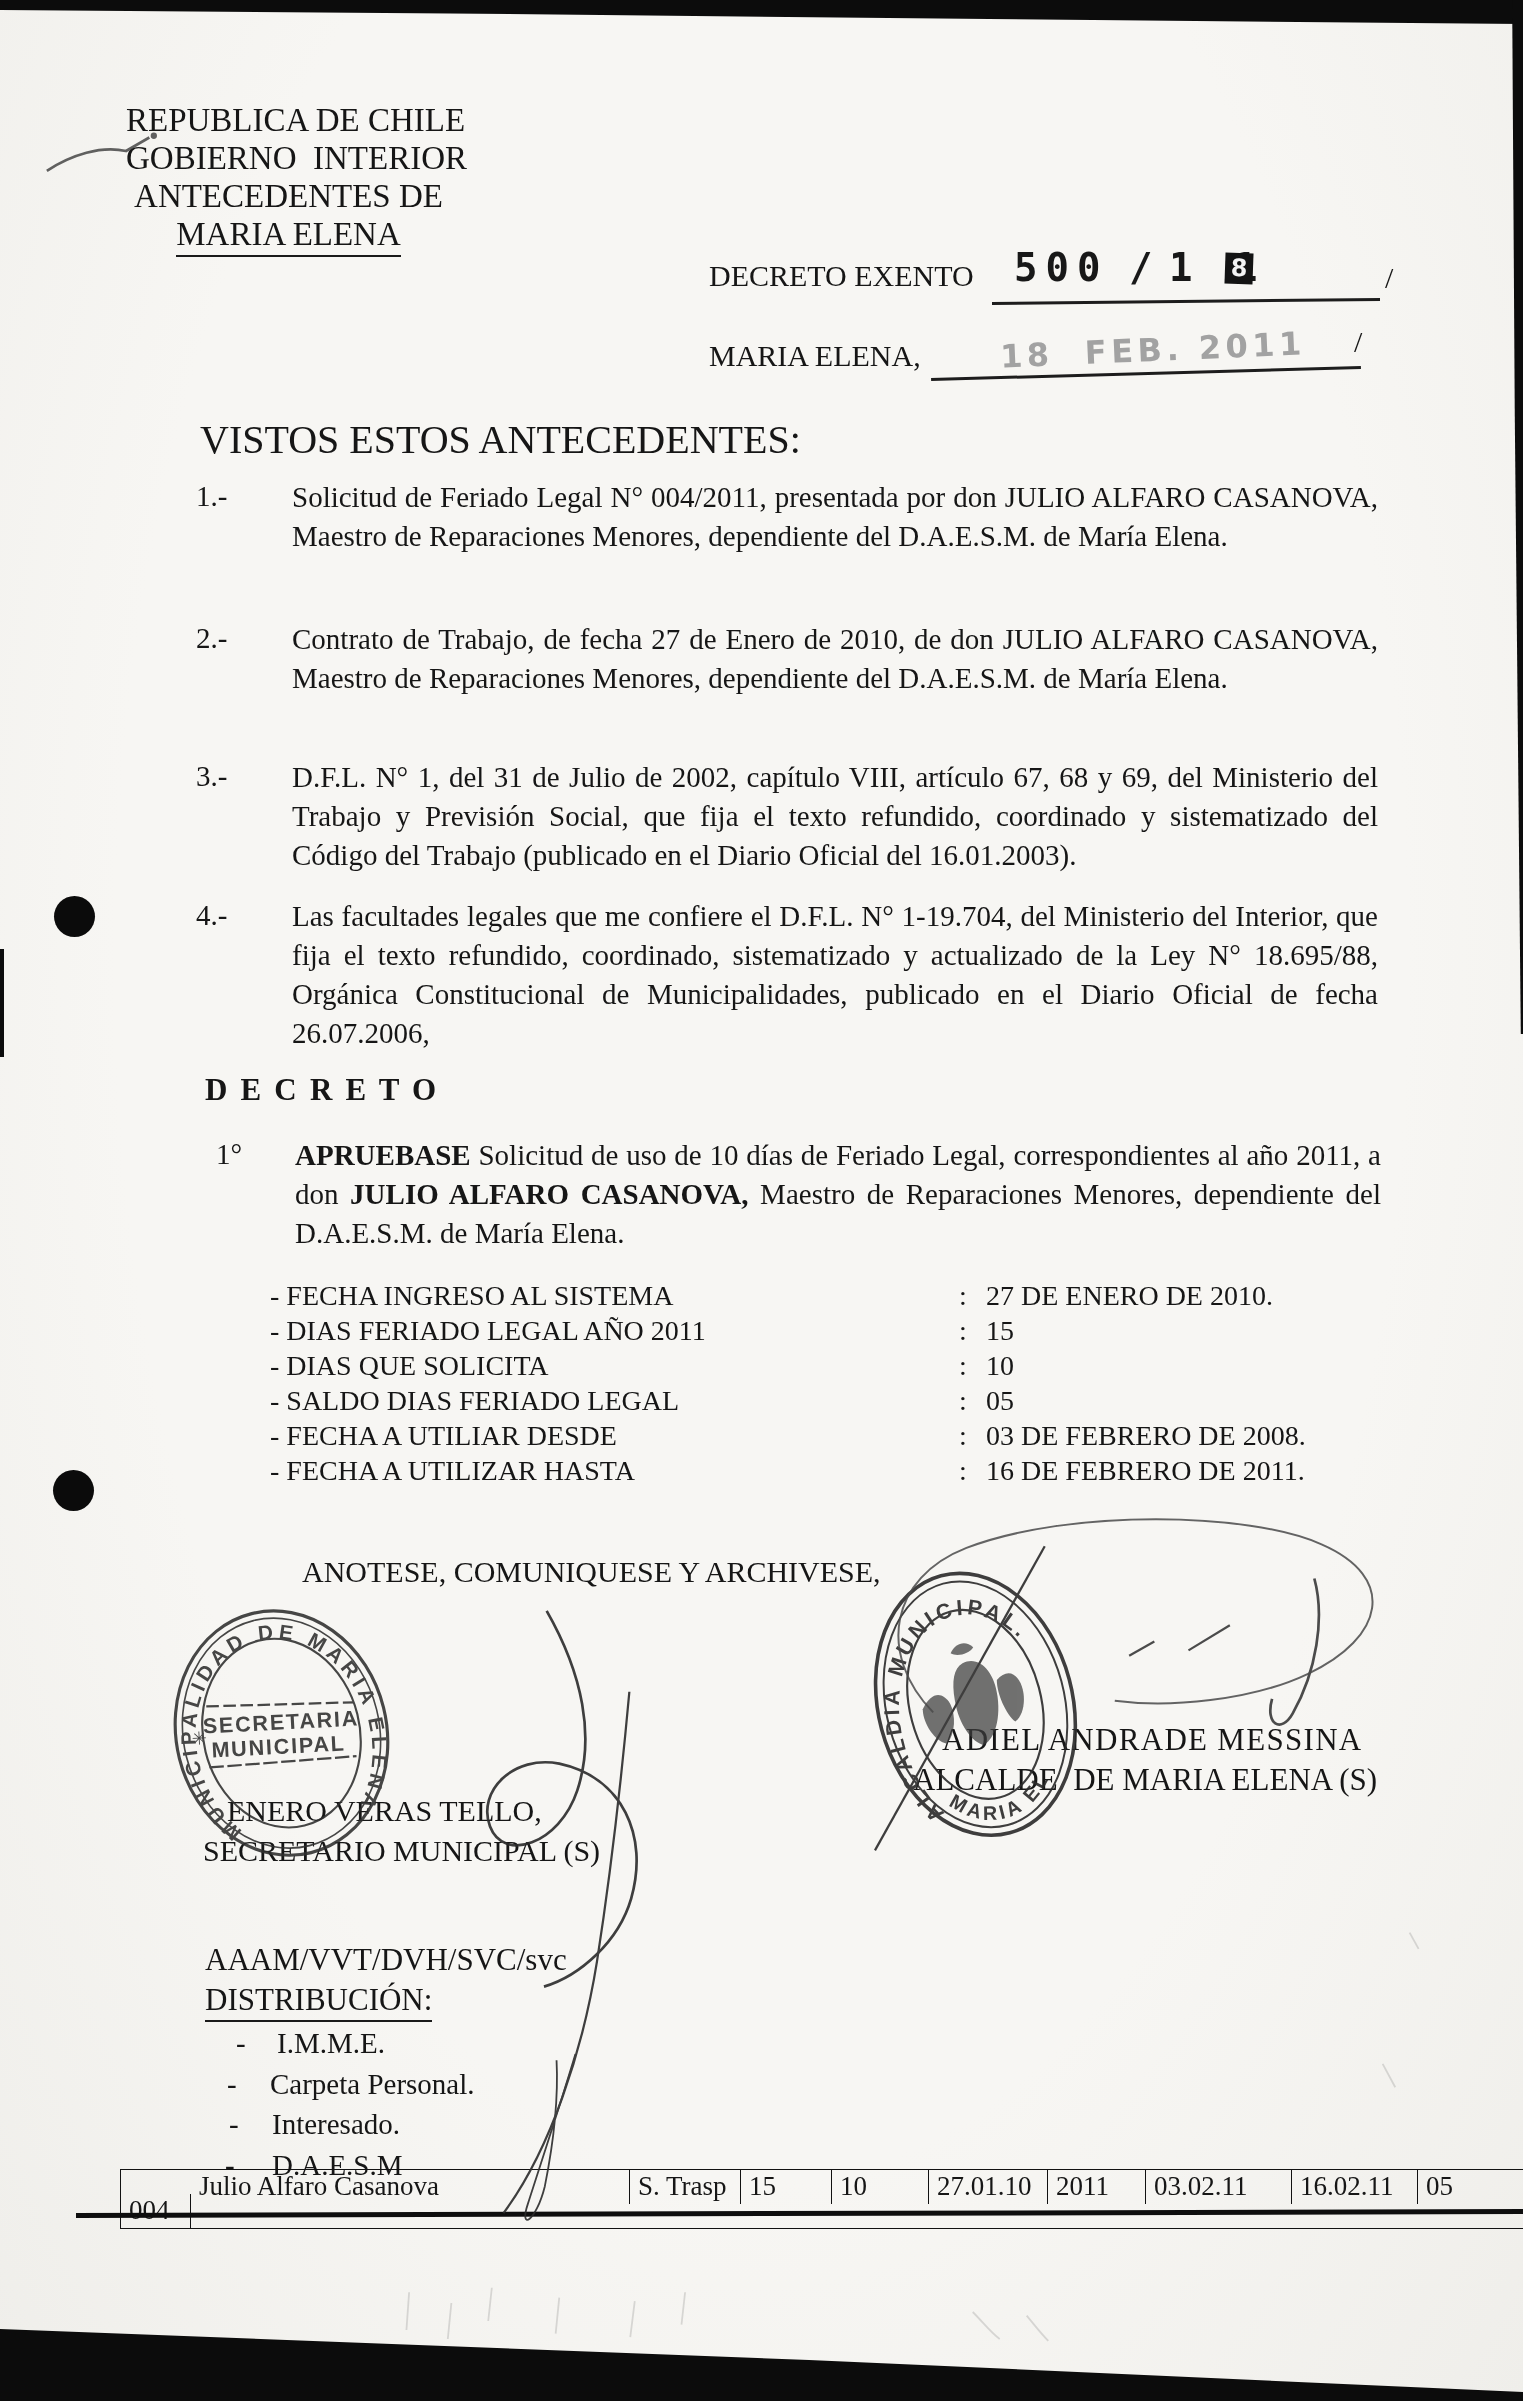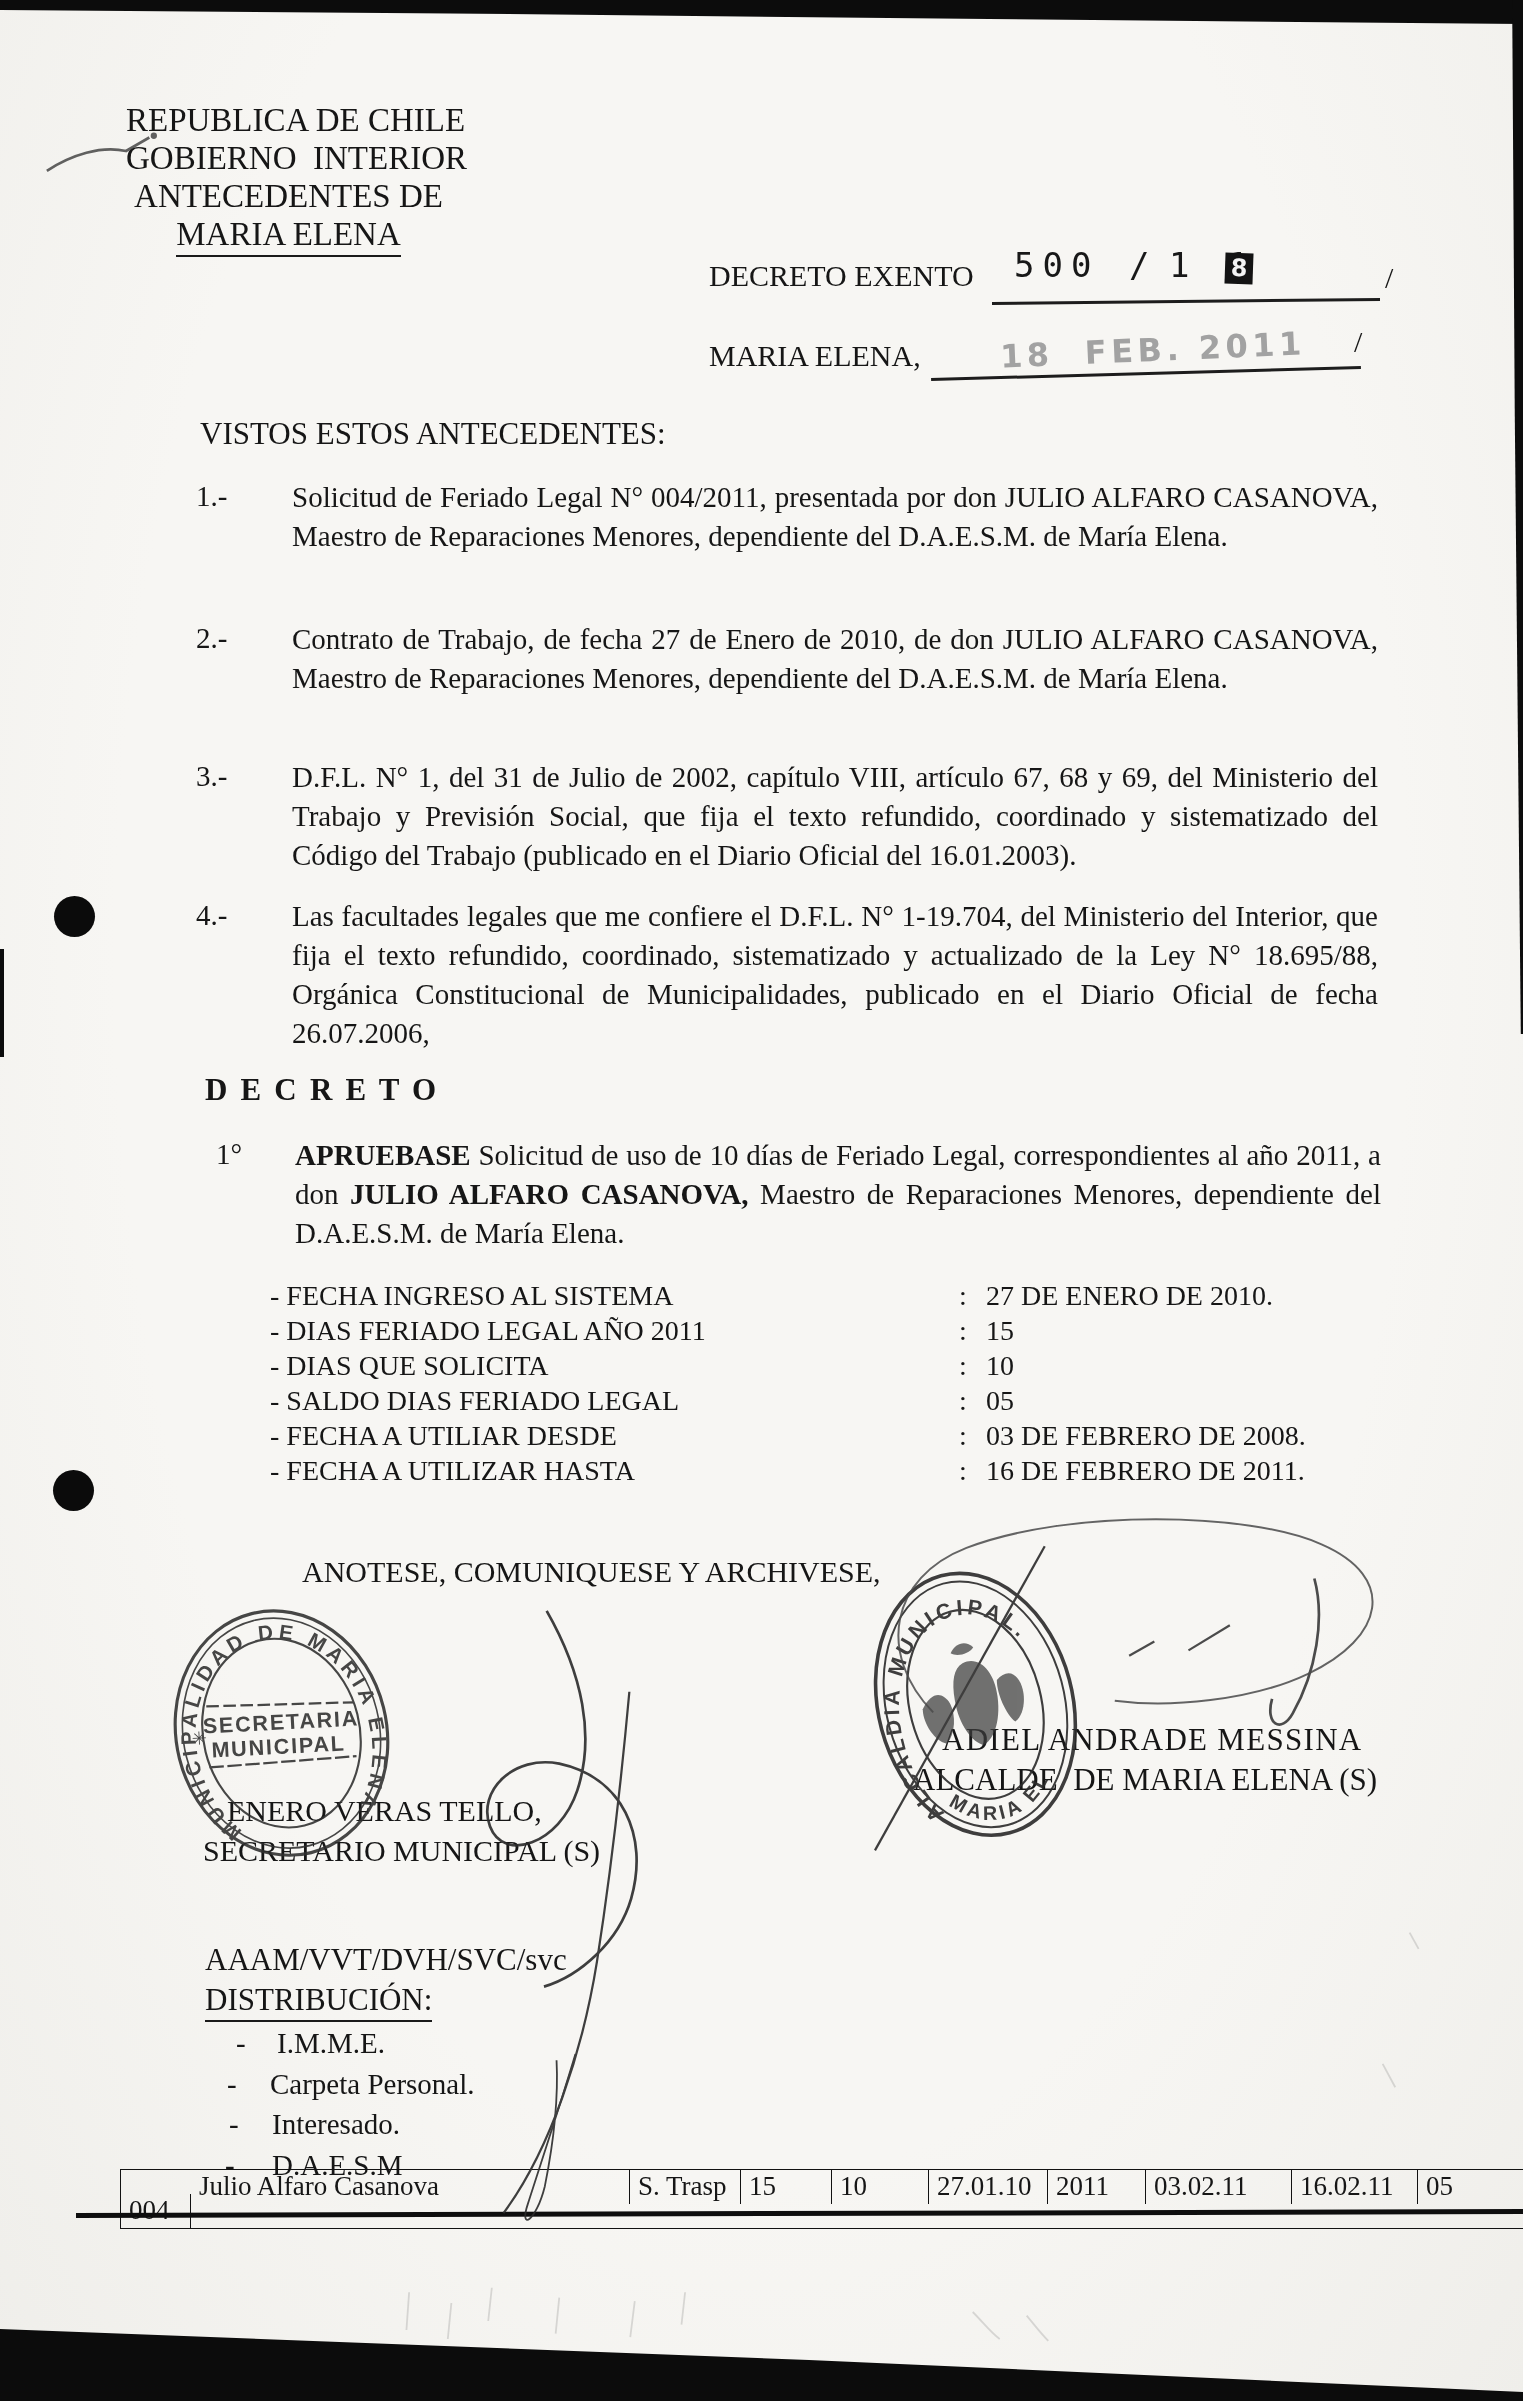--- a/index.html
+++ b/index.html
@@ -9,21 +9,21 @@
   .t{position:absolute;white-space:pre;font-family:"Liberation Serif","DejaVu Serif",serif;color:#161616;}
   .para{position:absolute;text-align:justify;font-family:"Liberation Serif","DejaVu Serif",serif;
         color:#161616;font-size:29px;line-height:39px;}
   .b{font-weight:bold;}
   .edge{position:absolute;background:#0c0c0c;}
   .hole{position:absolute;width:41px;height:41px;border-radius:50%;background:#0b0b0b;}
   .lh-line{line-height:38px;white-space:pre;font-size:33px;}
   .u{border-bottom:2.2px solid #1a1a1a;padding-bottom:2.7px;}
   .rule{position:absolute;background:#1d1d1d;height:2.7px;}
   .stampnum{position:absolute;font-family:"DejaVu Sans Mono","DejaVu Sans",monospace;
-            font-weight:normal;color:#181818;font-size:34px;white-space:pre;}
+            font-weight:bold;color:#181818;font-size:39px;white-space:pre;}
   .numbox{position:absolute;width:28px;height:31px;background:#131313;color:#f3f3f3;
           font-family:"DejaVu Sans",sans-serif;font-weight:bold;font-size:24px;
           text-align:center;line-height:31px;}
   .datestamp{position:absolute;font-family:"DejaVu Sans",sans-serif;font-weight:700;
              color:#a2a2a2;font-size:32px;letter-spacing:4.5px;transform:rotate(-2.5deg);white-space:pre;}
   .fieldrow{position:absolute;left:0;width:1133px;height:35px;}
   .fieldrow .lab{position:absolute;left:0;font-size:28px;white-space:pre;}
   .fieldrow .col{position:absolute;left:689px;font-size:28px;}
   .fieldrow .val{position:absolute;left:716px;font-size:28px;white-space:pre;}
   .regtable{position:absolute;left:120px;top:2169px;display:flex;border:1.8px solid #121212;}
@@ -61,21 +61,21 @@
   <span class="stampnum" style="left:1169px;top:245px;letter-spacing:9px;">1 1</span>
   <span class="numbox" style="left:1225px;top:253px;transform:rotate(2deg);">8</span>
   <div class="rule" style="left:992px;top:300px;width:388px;transform:rotate(-0.6deg);"></div>
   <span class="t" style="left:1385px;top:261px;font-size:30px;">/</span>
 
   <span class="t" style="left:709px;top:339px;font-size:30px;">MARIA ELENA,</span>
   <span class="datestamp" style="left:1000px;top:331px;">18  FEB. 2011</span>
   <div class="rule" style="left:931px;top:372px;width:430px;transform:rotate(-1.6deg);"></div>
   <span class="t" style="left:1354px;top:325px;font-size:30px;">/</span>
 
-  <span class="t" style="left:200px;top:416px;font-size:31px;">VISTOS ESTOS ANTECEDENTES:</span>
+  <span class="t" style="left:200px;top:416px;font-size:40px;">VISTOS ESTOS ANTECEDENTES:</span>
 
   <span class="t" style="left:196px;top:480px;font-size:29px;">1.-</span>
   <div class="para" style="left:292px;top:478px;width:1086px;">Solicitud de Feriado Legal N° 004/2011, presentada por don JULIO ALFARO CASANOVA, Maestro de Reparaciones Menores, dependiente del D.A.E.S.M. de María Elena.</div>
 
   <span class="t" style="left:196px;top:622px;font-size:29px;">2.-</span>
   <div class="para" style="left:292px;top:620px;width:1086px;">Contrato de Trabajo, de fecha 27 de Enero de 2010, de don JULIO ALFARO CASANOVA, Maestro de Reparaciones Menores, dependiente del D.A.E.S.M. de María Elena.</div>
 
   <span class="t" style="left:196px;top:760px;font-size:29px;">3.-</span>
   <div class="para" style="left:292px;top:758px;width:1086px;">D.F.L. N° 1, del 31 de Julio de 2002, capítulo VIII, artículo 67, 68 y 69, del Ministerio del Trabajo y Previsión Social, que fija el texto refundido, coordinado y sistematizado del Código del Trabajo (publicado en el Diario Oficial del 16.01.2003).</div>
 

